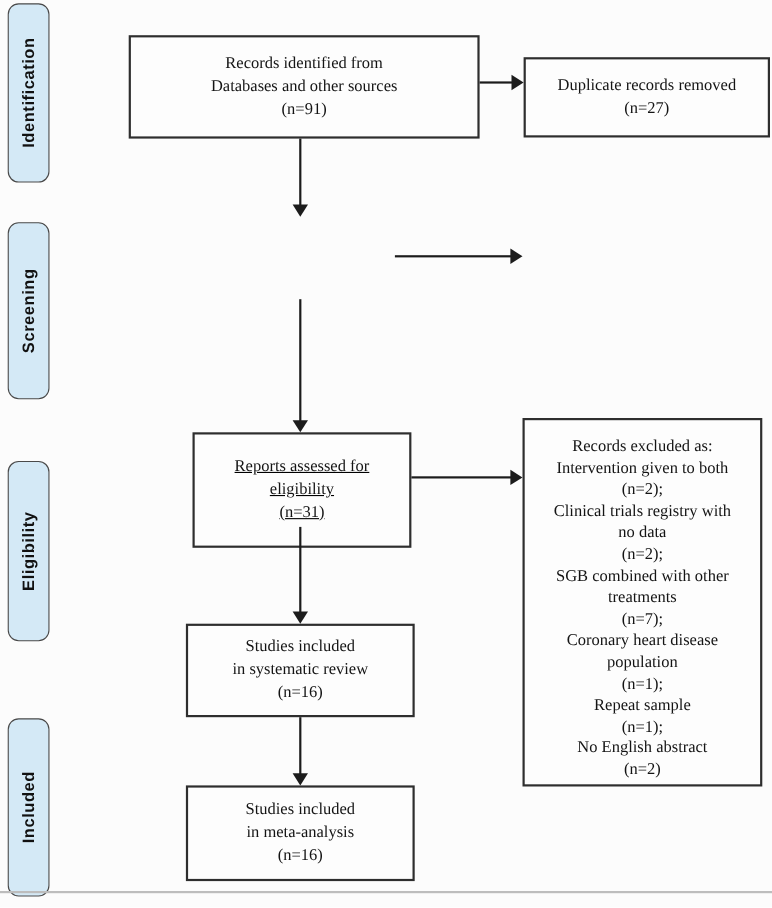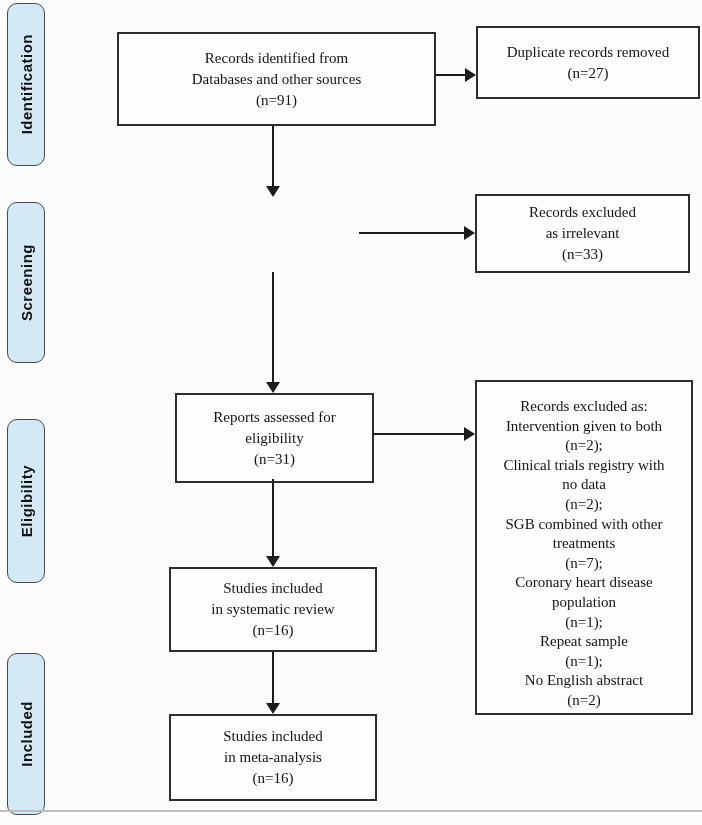--- a/index.html
+++ b/index.html
@@ -50,24 +50,24 @@
     justify-content: center;
     text-align: center;
   }
   .fbox .txt {
     white-space: pre-line;
     font-size: 15px;
     line-height: 21px;
     color: #141414;
   }
   .box-identified { left: 117px; top: 32px;  width: 319px; height: 94px; }
-  .box-duplicate  { left: 476px; top: 26px;  width: 224px; height: 73px; }
+  .box-duplicate  { left: 476px; top: 52px;  width: 224px; height: 73px; }
   .box-screened   { left: 190px; top: 197px; width: 169px; height: 75px; }
   .box-irrelevant { left: 475px; top: 194px; width: 215px; height: 79px; }
-  .box-assessed   { left: 175px; top: 393px; width: 199px; height: 90px; }
+  .box-assessed   { left: 175px; top: 393px; width: 199px; height: 105px; text-decoration: underline; }
   .box-reasons    { left: 475px; top: 380px; width: 218px; height: 335px;
                     align-items: flex-start; padding-top: 15px; }
   .box-reasons .txt { line-height: 19.6px; }
   .box-sysreview  { left: 169px; top: 567px; width: 208px; height: 85px; }
   .box-meta       { left: 169px; top: 714px; width: 208px; height: 87px; }
 
   
   .varrow { position: absolute; width: 14px; left: 266px; }
   .varrow .shaft {
     position: absolute; left: 6px; top: 0; width: 2px;
@@ -140,25 +140,20 @@
   </div>
   <div class="fbox box-meta">
     <span class="txt">Studies included
 in meta-analysis
 (n=16)</span>
   </div>
 
   <div class="fbox box-duplicate">
     <span class="txt">Duplicate records removed
 (n=27)</span>
-  </div>
-  <div class="fbox box-irrelevant">
-    <span class="txt">Records excluded
-as irrelevant
-(n=33)</span>
   </div>
   <div class="fbox box-reasons">
     <span class="txt">Records excluded as:
 Intervention given to both
 (n=2);
 Clinical trials registry with
 no data
 (n=2);
 SGB combined with other
 treatments

